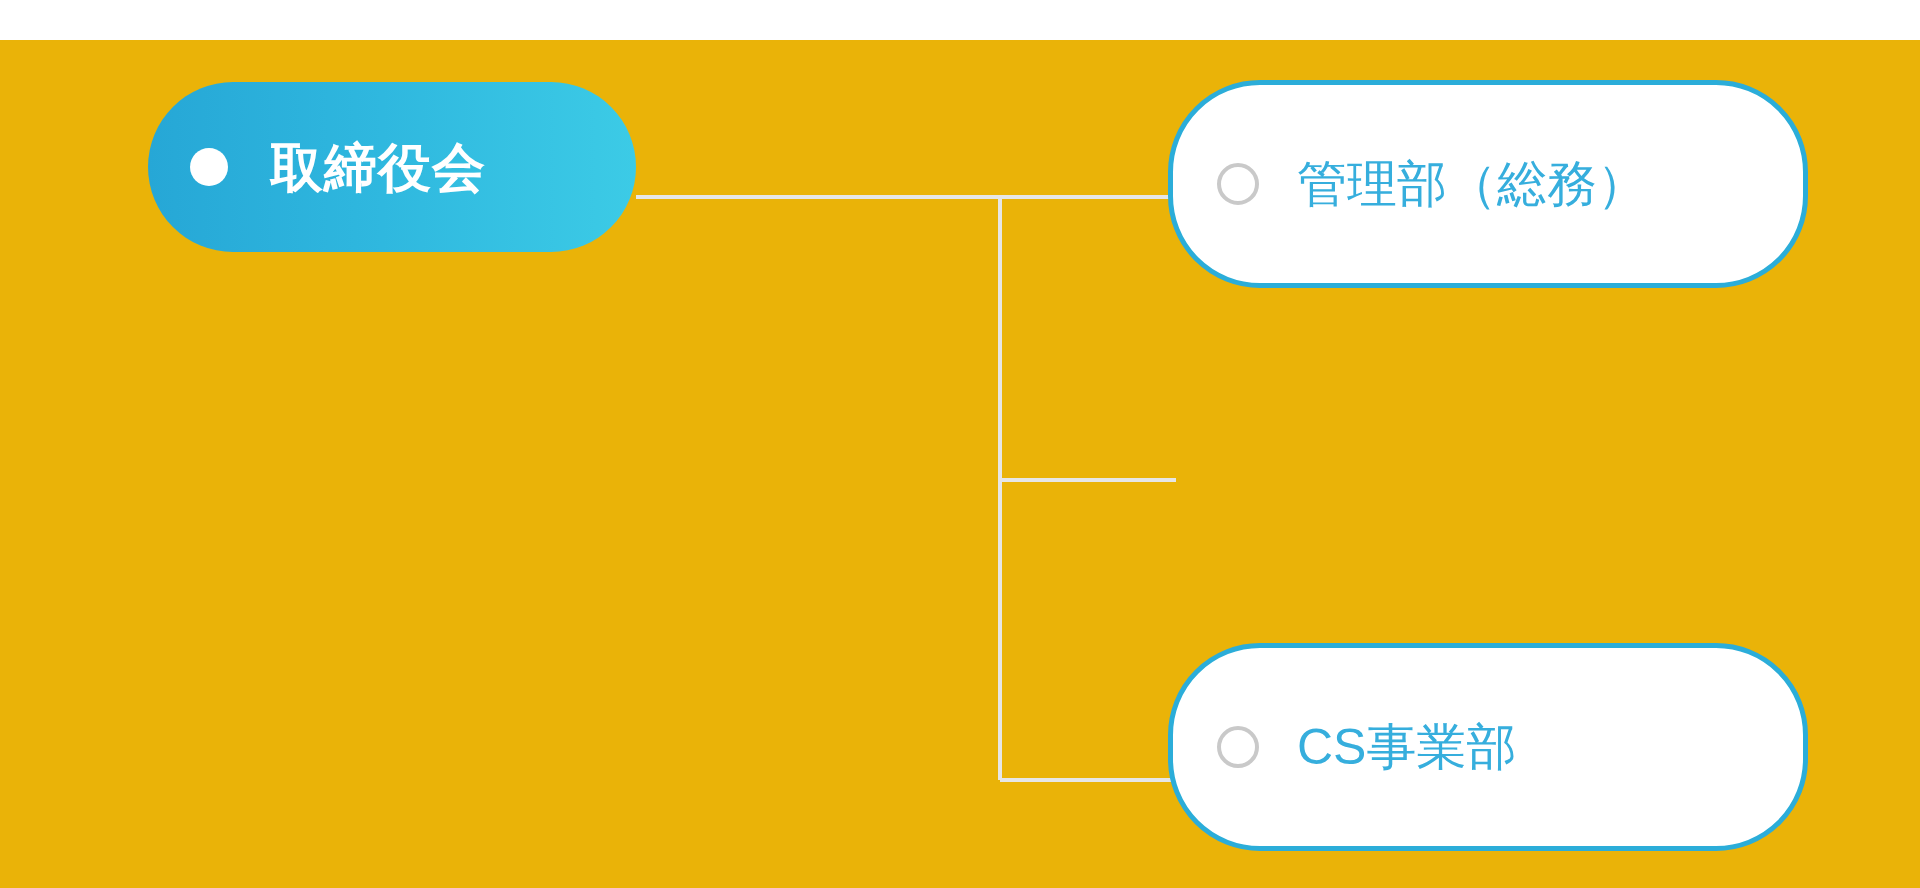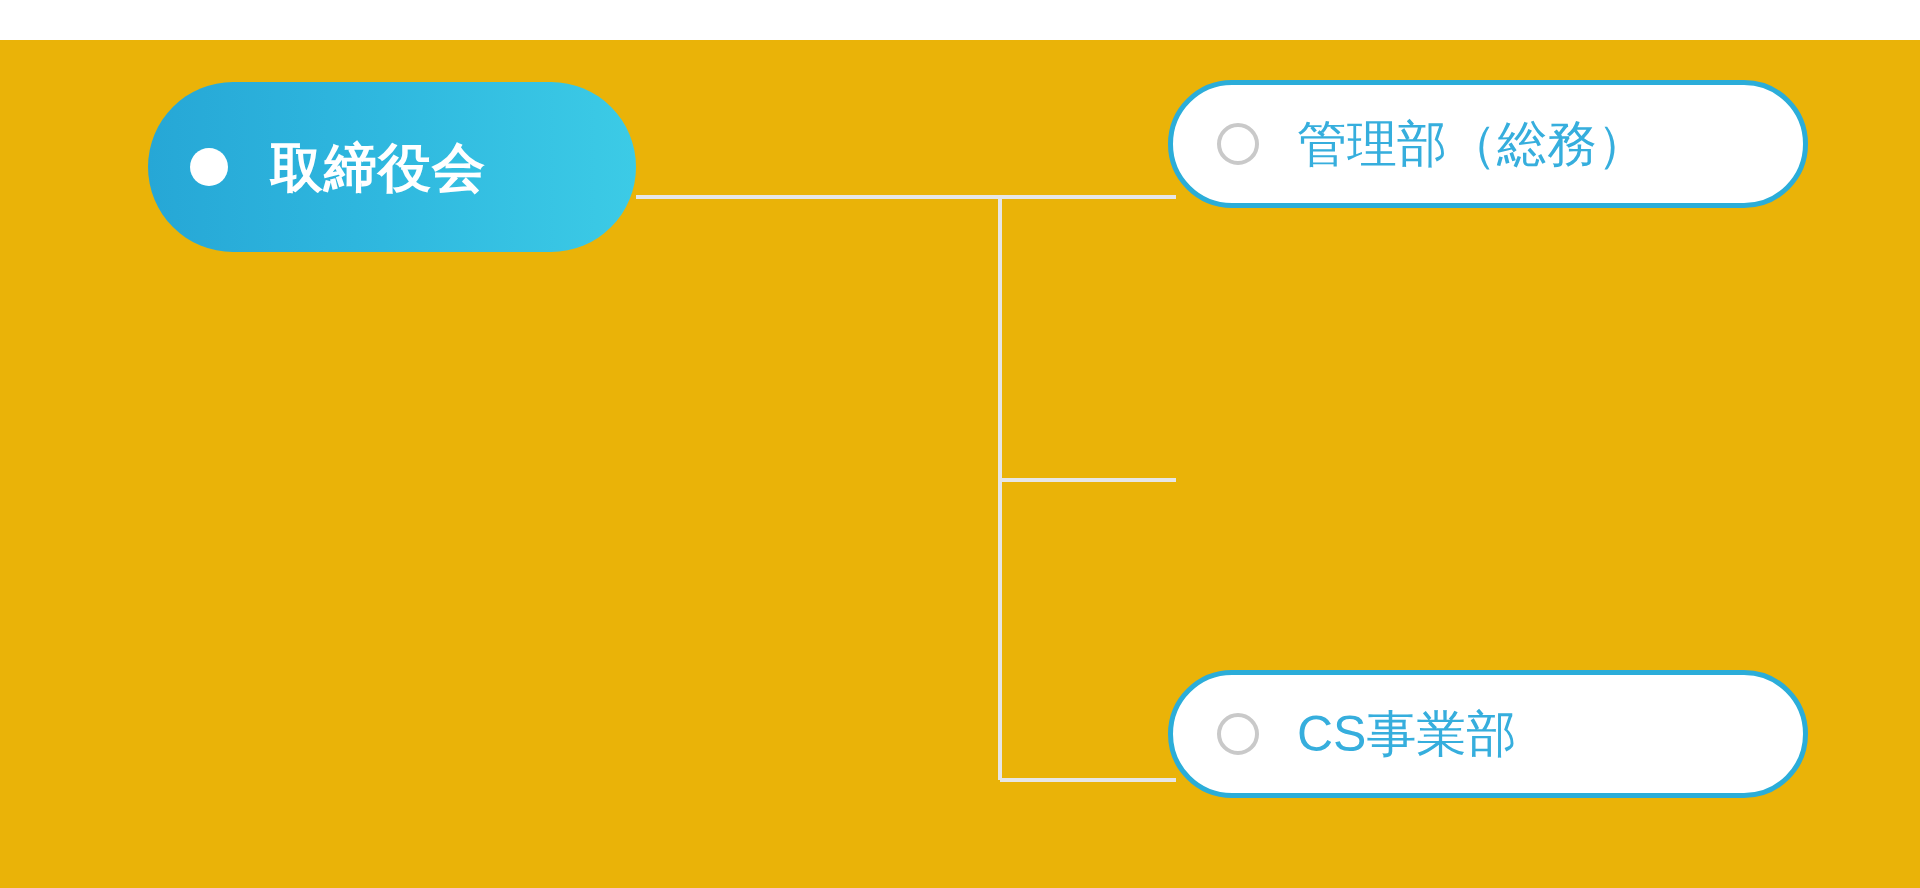--- a/index.html
+++ b/index.html
@@ -59,32 +59,32 @@
     letter-spacing: 1px;
     line-height: 1;
     white-space: nowrap;
   }
 
   
   .child-node {
     position: absolute;
     left: 1168px;
     width: 640px;
-    height: 128px;
+    height: 208px;
     border-radius: 92px;
     background: #ffffff;
     border: 5px solid #2badd9;
     box-sizing: border-box;
     display: flex;
     align-items: center;
     padding-left: 44px;
   }
   .child-node.n0 { top: 40px; }
   .child-node.n1 { top: 330px; }
-  .child-node.n2 { top: 630px; }
+  .child-node.n2 { top: 603px; }
 
   .child-bullet {
     width: 42px;
     height: 42px;
     border-radius: 50%;
     border: 4px solid #c9c9c9;
     background: transparent;
     box-sizing: border-box;
     flex: 0 0 auto;
   }

